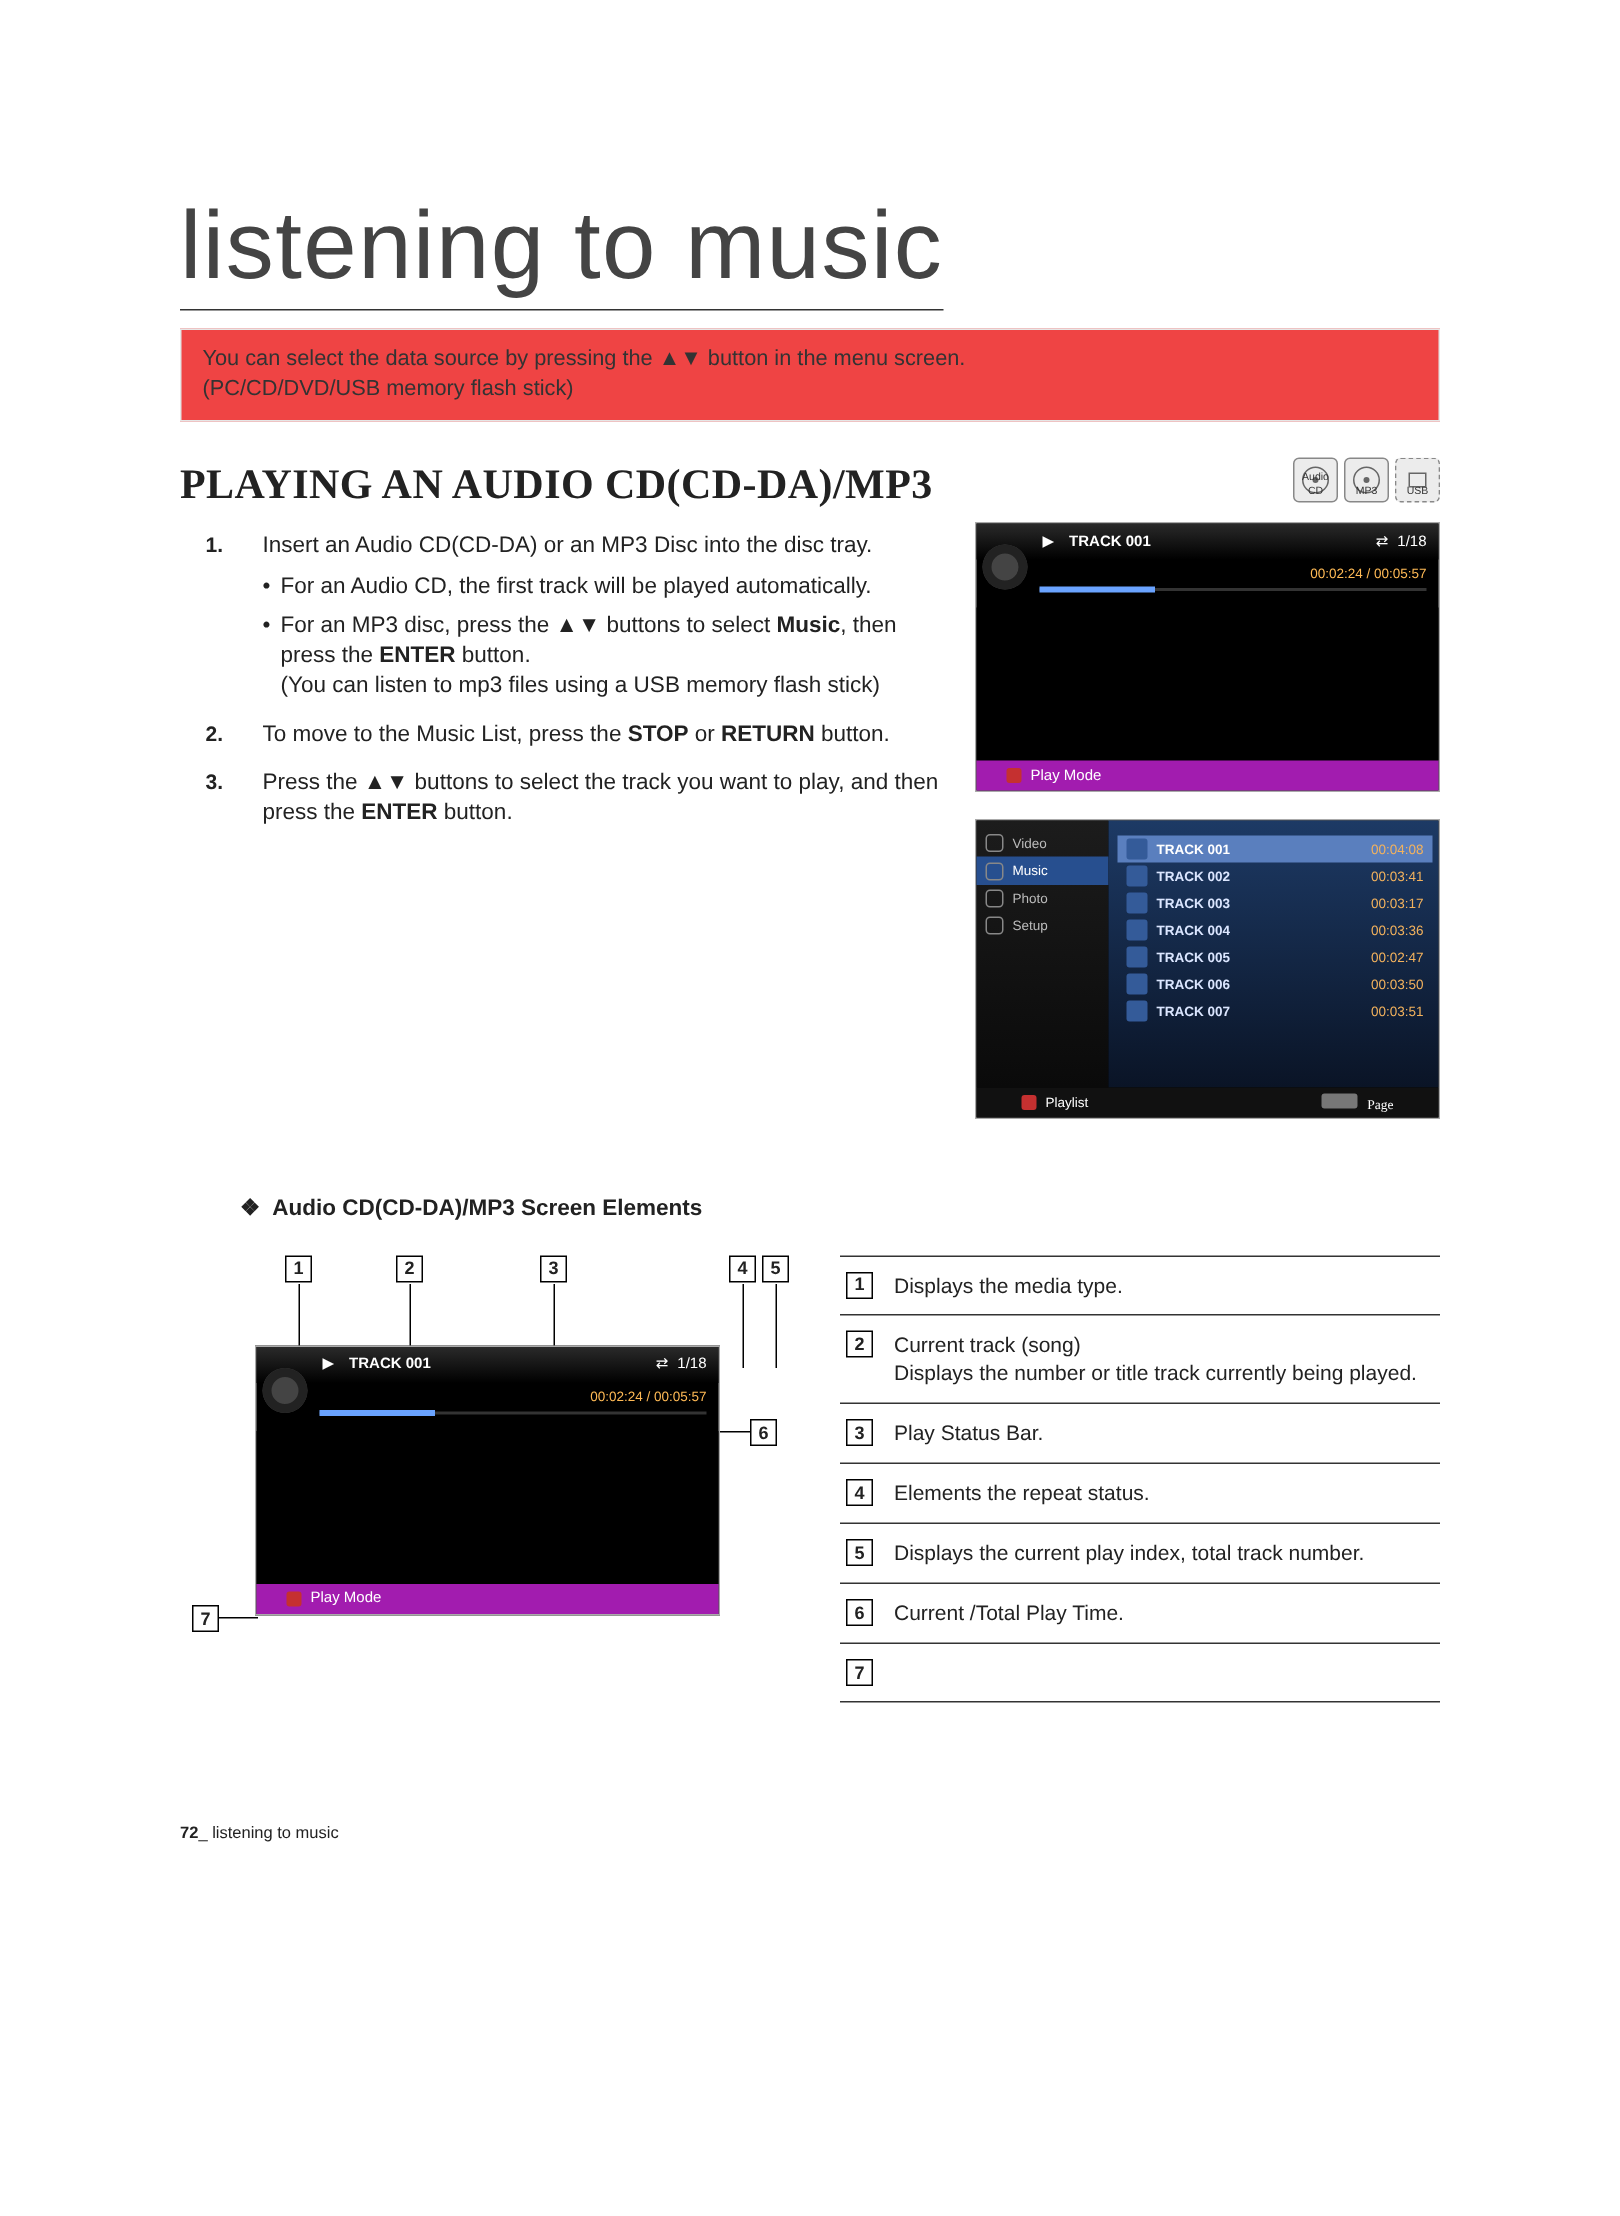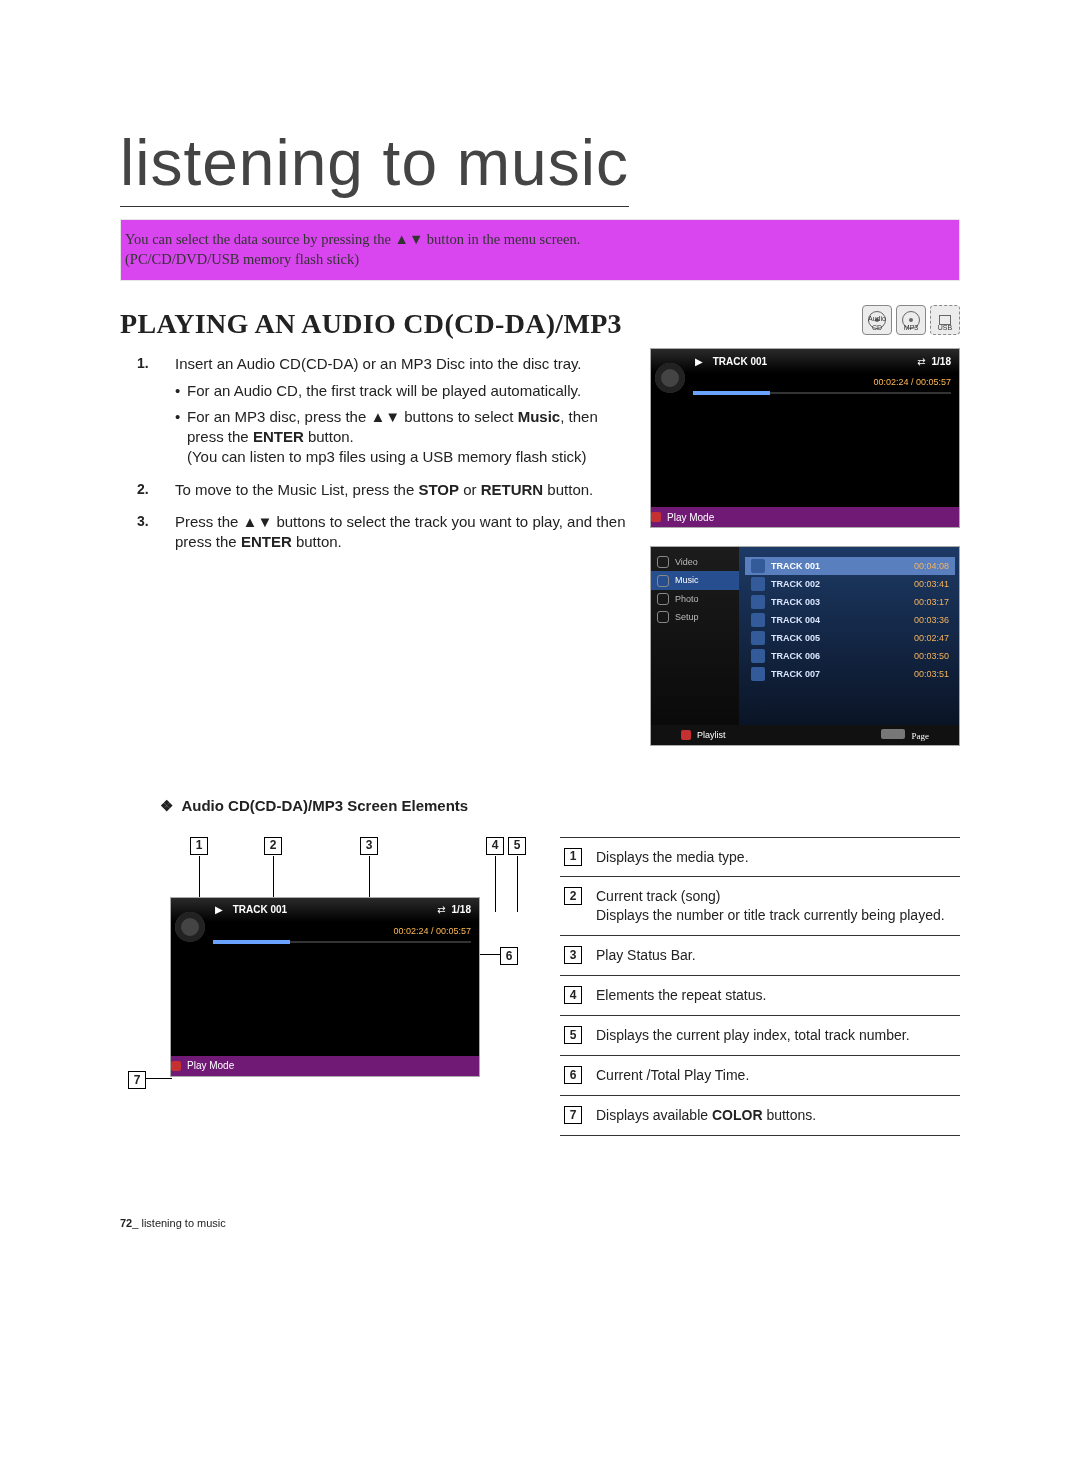--- a/index.html
+++ b/index.html
@@ -17,27 +17,26 @@
     font-family: "Helvetica Neue", Arial, sans-serif;
     font-weight: 200;
     font-size: 64px;
     letter-spacing: 1px;
     border-bottom: 1px solid #333;
     display: inline-block;
     margin-bottom: 12px;
     color: #444;
   }
   .intro-box {
-    background: #d946ef;
+    background: #ef4444;
     border: 1px solid #e6e6e6;
-    padding: 10px 4px;
+    padding: 10px 14px;
     font-size: 14.5px;
     color: #333;
     margin-bottom: 24px;
-    font-family: Liberation Serif, serif;
   }
   .intro-line { display: block; }
   .arrow-combo { font-weight: bold; }
   .section-row {
     display: flex;
     justify-content: space-between;
     align-items: flex-start;
     margin-bottom: 6px;
   }
   .section-heading {
@@ -124,35 +123,35 @@
     background: #444;
     position: absolute; left: 4px; top: 14px;
     box-shadow: inset 0 0 0 6px #222;
   }
   .shot .bar .play {
     margin-left: 36px;
     color: #fff;
   }
   .shot .bar .track { margin-left: 10px; font-weight: 700; }
   .shot .bar .rep  { margin-left: auto; margin-right: 6px; }
-  .shot .bar .idx  { font-weight: 700; }
+  .shot .bar .idx  { font-weight: 400; }
   .shot .time { text-align: right; padding: 3px 8px 0 0; font-size: 9px; color:#ffba55; }
   .shot .prog {
     height: 2px; background: #333; margin: 4px 8px 0 42px;
     position: relative;
   }
   .shot .prog::after {
     content: ""; position: absolute; left: 0; top:-1px;
     width: 30%; height: 4px; background: #6aa3ff;
   }
   .shot .dark-area { position: absolute; left:0; right:0; top:56px; bottom:20px; background:#000; }
   .shot .footer {
     position: absolute; left:0; right:0; bottom:0;
-    height: 20px; background: #701a75;
-    display:flex; align-items:center; padding:0 0;
+    height: 20px; background: #a21caf;
+    display:flex; align-items:center; padding:0 20px;
   }
   .shot .footer .red {
     width:10px;height:10px;background:#c53030;border-radius:2px;
     display:inline-block;margin-right:6px;
   }
 
   .shot.list { height: 200px; }
   .shot.list .sidebar {
     position:absolute; left:0; top:0; bottom:20px; width:88px;
     background: linear-gradient(#1c1c1c,#0a0a0a);
@@ -442,23 +441,20 @@
     <div class="lrow">
       <span class="nbox">5</span>
       <span class="desc">Displays the current play index, total track number.</span>
     </div>
     <div class="lrow">
       <span class="nbox">6</span>
       <span class="desc">Current /Total Play Time.</span>
     </div>
     <div class="lrow">
       <span class="nbox">7</span>
-      <span class="desc">
-        <span>Displays available </span><span class="b">COLOR</span><span> buttons.</span>
-      </span>
     </div>
   </div>
 </div>
 
 
 <div class="page-footer">
   <span class="pn">72</span><span>_ </span><span>listening to music</span>
 </div>
 
 

